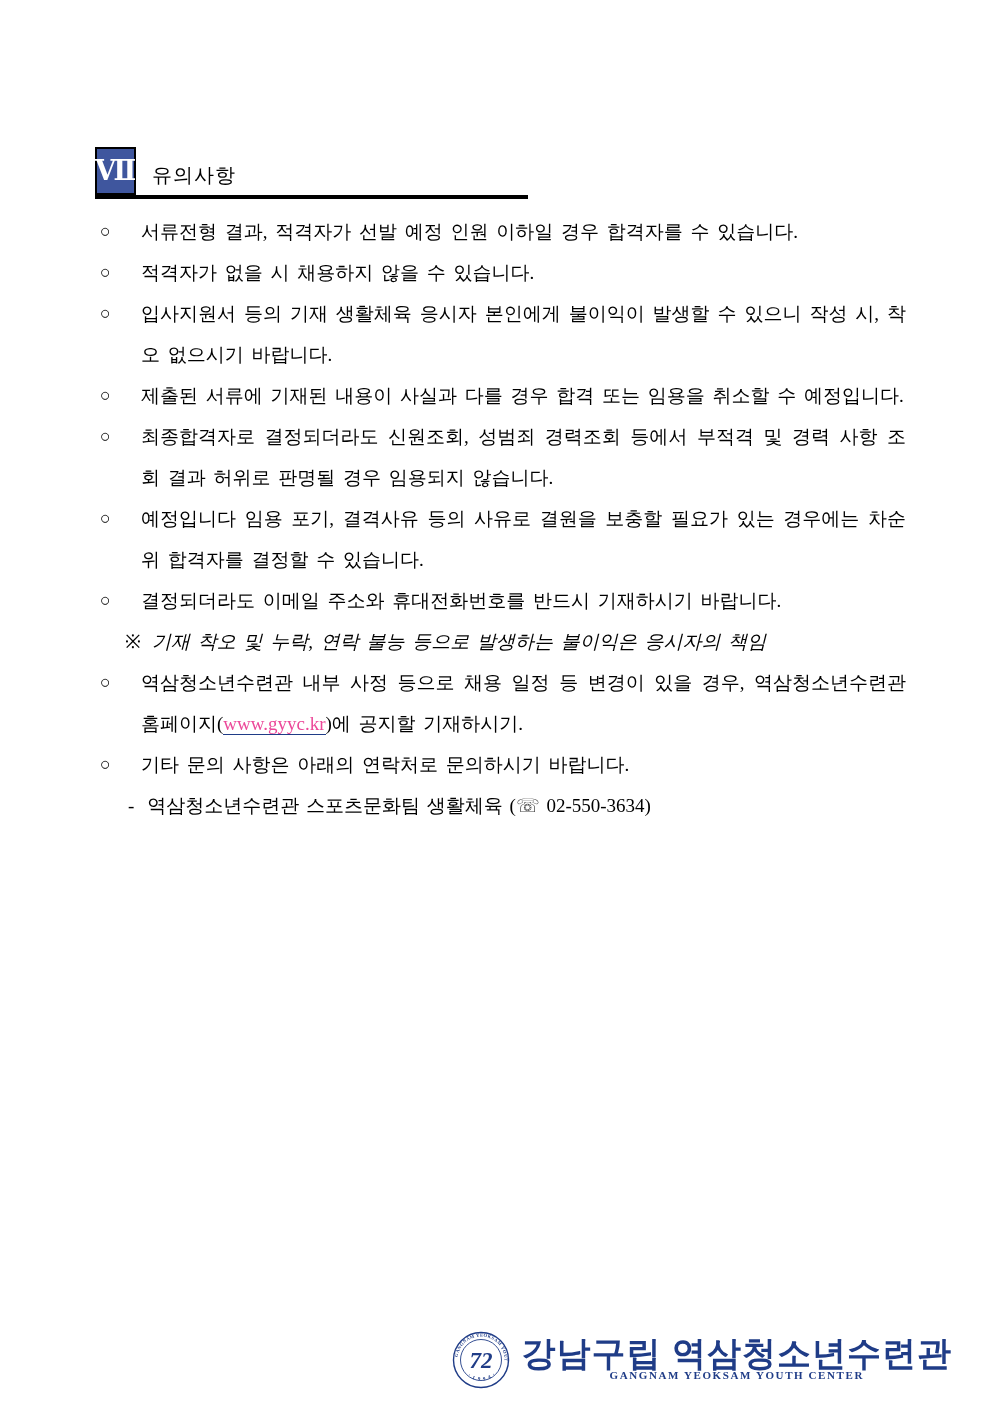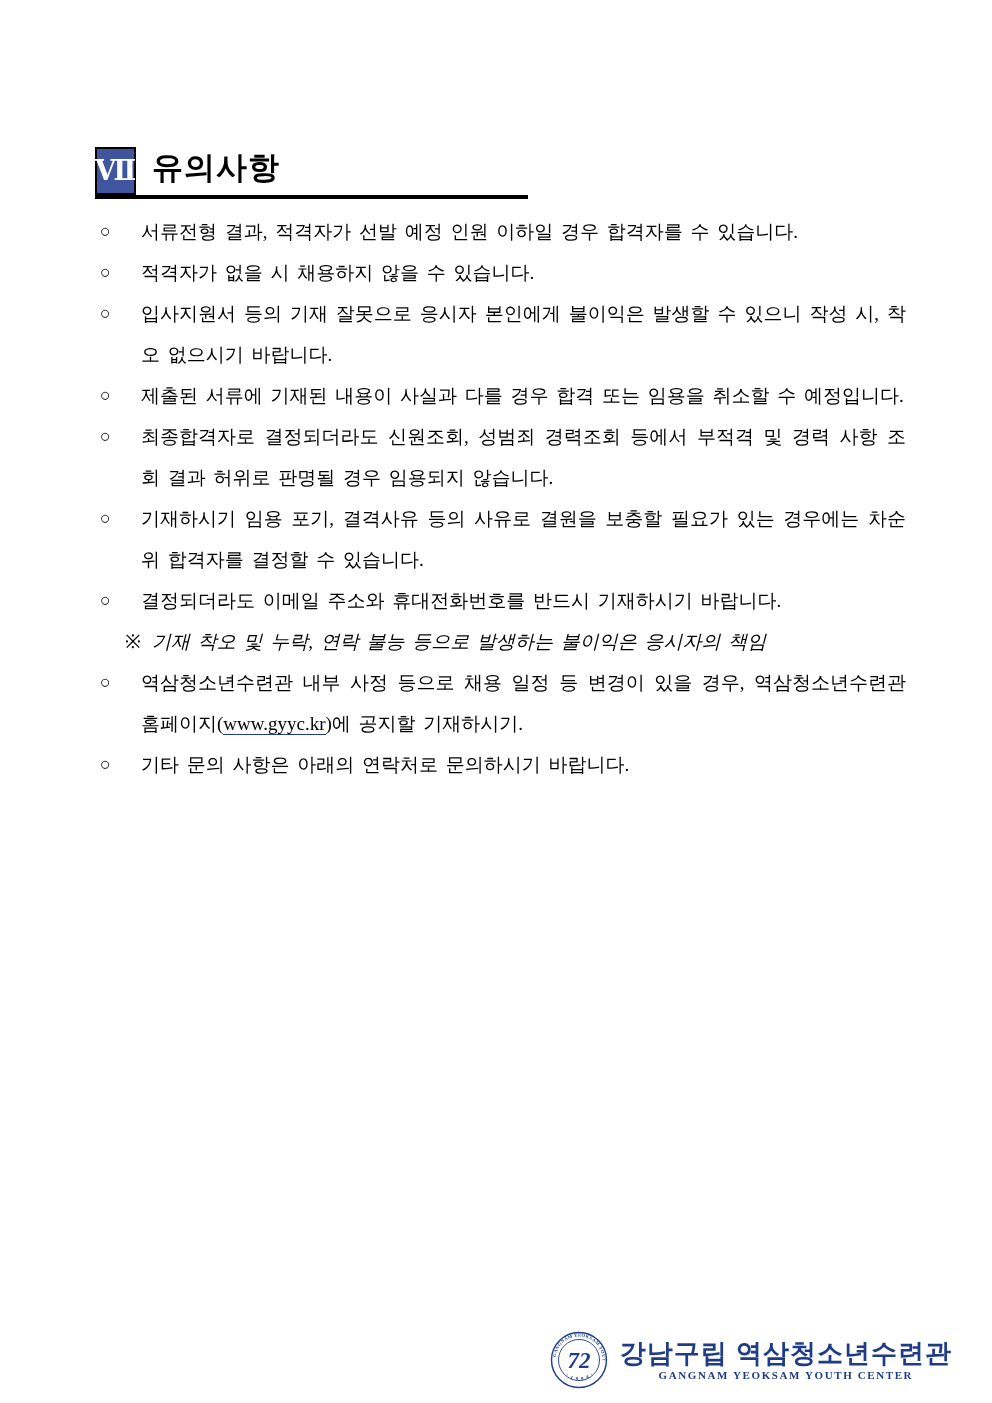--- a/index.html
+++ b/index.html
@@ -23,21 +23,21 @@
     width:37px;height:44px;
     background:var(--header-box,#3f569e);
     border:2px solid #000;
     color:#fff;
     display:flex;align-items:center;justify-content:center;
     font-family:"Liberation Serif","DejaVu Serif",serif;
     font-size:27px;font-weight:bold;
   }
   .section-title{
     font-family:"Liberation Sans","DejaVu Sans",sans-serif;
-    font-size:31px;font-weight:bold;
+    font-size:20px;font-weight:normal;
     margin:0 0 6px 16px;
     letter-spacing:1px;
   }
 
   
   .notes{
     position:absolute;left:100px;top:211px;width:806px;
     font-size:19px;line-height:41px;
   }
   .note-row{display:flex;}
@@ -56,35 +56,35 @@
     word-spacing:3px;
   }
   .sub-marker{width:27px;flex-shrink:0;}
   .sub-text{flex:1;text-align:justify;font-style:italic;}
   .contact-row{
     padding-left:28px;
     word-spacing:2px;
   }
   .contact-dash{margin-right:13px;}
   .site-link{
-    color:#000000;text-decoration:none;cursor:pointer;
+    color:#ec4899;text-decoration:none;cursor:pointer;
     border-bottom:1.5px solid var(--navy,#1f3c87);
   }
   .phone-icon{font-family:"DejaVu Sans",sans-serif;color:#444;}
 
   
   .footer{
     position:absolute;right:40px;bottom:14px;
     display:flex;align-items:center;gap:12px;
   }
   .emblem{width:58px;height:58px;}
   .footer-names{display:flex;flex-direction:column;align-items:center;}
   .org-ko{
     font-family:"Liberation Sans","DejaVu Sans",sans-serif;
-    font-size:26px;font-weight:bold;
+    font-size:34px;font-weight:bold;
     color:var(--navy,#1f3c87);
     letter-spacing:1px;
     line-height:30px;
   }
   .org-en{
     font-family:"Liberation Serif","DejaVu Serif",serif;
     font-size:11px;font-weight:bold;
     color:var(--navy,#1f3c87);
     letter-spacing:1.6px;
     line-height:15px;
@@ -114,42 +114,42 @@
     <div class="note-group">
       <div class="note-row">
         <span class="bullet">○</span>
         <div class="note-body">적격자가 없을 시 채용하지 않을 수 있습니다.</div>
       </div>
     </div>
 
     <div class="note-group">
       <div class="note-row">
         <span class="bullet">○</span>
-        <div class="note-body">입사지원서 등의 기재 잘못으로 응시자 본인에게 불이익은 발생할 수 있으니 작성 시, 착오 없으시기 바랍니다.</div>
+        <div class="note-body">입사지원서 등의 기재 생활체육 응시자 본인에게 불이익이 발생할 수 있으니 작성 시, 착오 없으시기 바랍니다.</div>
       </div>
     </div>
 
     <div class="note-group">
       <div class="note-row">
         <span class="bullet">○</span>
         <div class="note-body">제출된 서류에 기재된 내용이 사실과 다를 경우 합격 또는 임용을 취소할 수 예정입니다.</div>
       </div>
     </div>
 
     <div class="note-group">
       <div class="note-row">
         <span class="bullet">○</span>
         <div class="note-body">최종합격자로 결정되더라도 신원조회, 성범죄 경력조회 등에서 부적격 및 경력 사항 조회 결과 허위로 판명될 경우 임용되지 않습니다.</div>
       </div>
     </div>
 
     <div class="note-group">
       <div class="note-row">
         <span class="bullet">○</span>
-        <div class="note-body">기재하시기 임용 포기, 결격사유 등의 사유로 결원을 보충할 필요가 있는 경우에는 차순위 합격자를 결정할 수 있습니다.</div>
+        <div class="note-body">예정입니다 임용 포기, 결격사유 등의 사유로 결원을 보충할 필요가 있는 경우에는 차순위 합격자를 결정할 수 있습니다.</div>
       </div>
     </div>
 
     <div class="note-group">
       <div class="note-row">
         <span class="bullet">○</span>
         <div class="note-body">결정되더라도 이메일 주소와 휴대전화번호를 반드시 기재하시기 바랍니다.</div>
       </div>
       <div class="subnote">
         <span class="sub-marker">※</span>
@@ -162,20 +162,21 @@
         <span class="bullet">○</span>
         <div class="note-body"><span>역삼청소년수련관 내부 사정 등으로 채용 일정 등 변경이 있을 경우, 역삼청소년수련관 홈페이지(</span><a class="site-link">www.gyyc.kr</a><span>)에 공지할 기재하시기.</span></div>
       </div>
     </div>
 
     <div class="note-group">
       <div class="note-row">
         <span class="bullet">○</span>
         <div class="note-body">기타 문의 사항은 아래의 연락처로 문의하시기 바랍니다.</div>
       </div>
+      <div class="contact-row"><span class="contact-dash">-</span><span>역삼청소년수련관 스포츠문화팀 생활체육 (</span><span class="phone-icon">☏</span><span> 02-550-3634)</span></div>
     </div>
 
   </div>
 
   <div class="footer">
     <svg class="emblem" viewBox="0 0 58 58">
       <circle cx="29" cy="29" r="27.5" fill="#ffffff" stroke="#1f3c87" stroke-width="1.4"></circle>
       <circle cx="29" cy="29" r="20.5" fill="none" stroke="#1f3c87" stroke-width="0.9"></circle>
       <defs>
         <path id="arcTop" d="M 5.5,29 A 23.5,23.5 0 1 1 52.5,29"></path>

